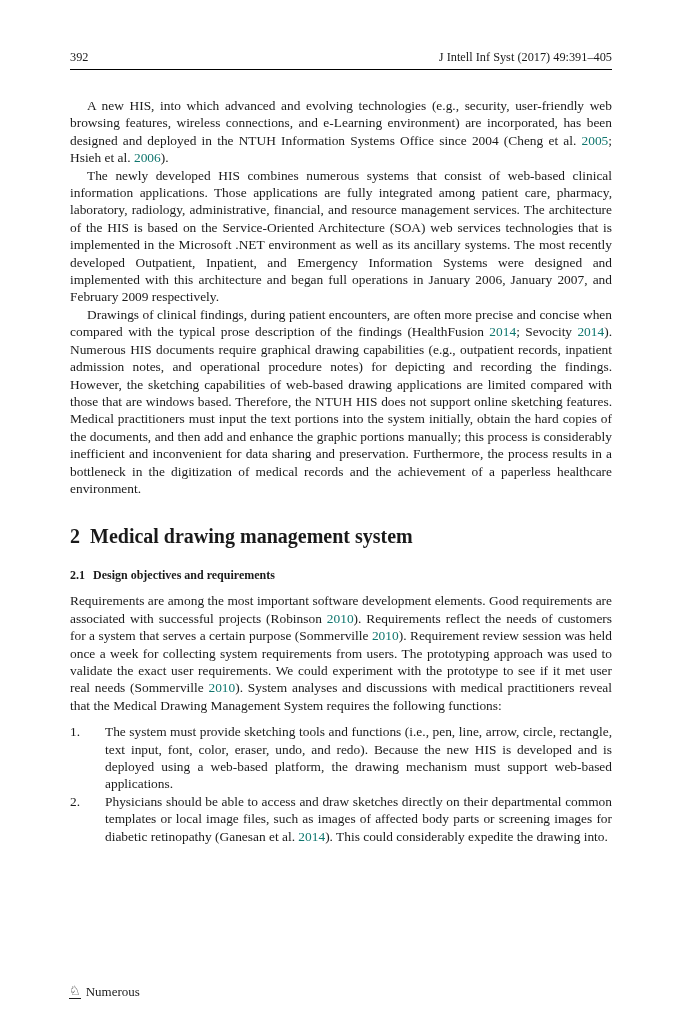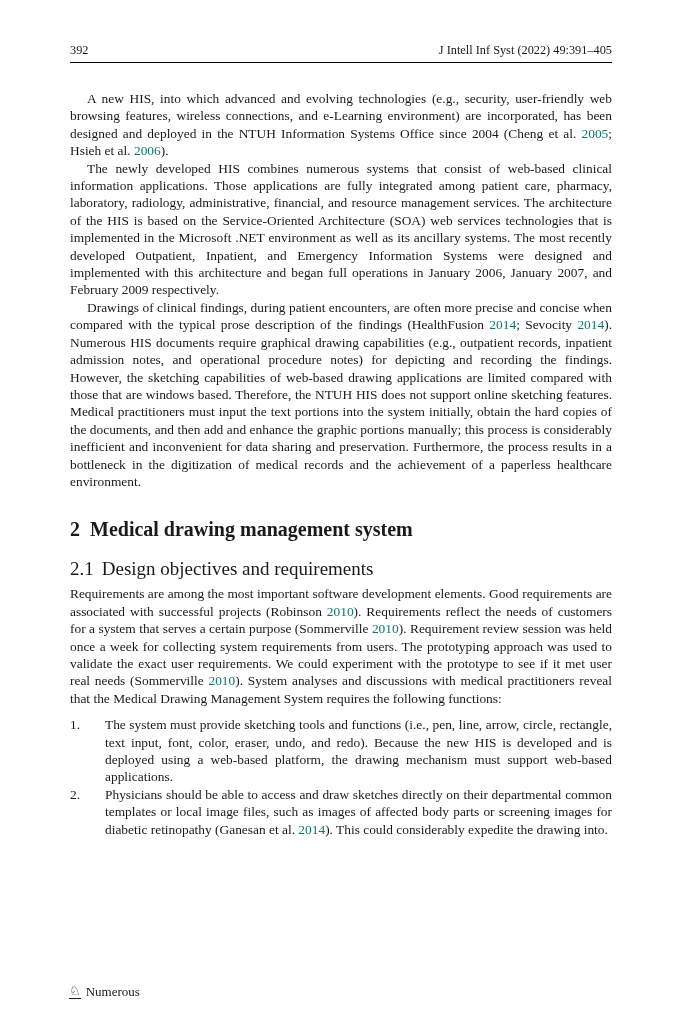--- a/index.html
+++ b/index.html
@@ -7,21 +7,21 @@
     position:relative;
     width:683px; height:1036px;
     background:#ffffff;
     font-family:"Liberation Serif", serif;
     color:#1a1a1a;
     overflow:hidden;
     margin:0 auto;
   }
   .content {
     position:absolute;
-    left:70px; top:0;
+    left:70px; top:7px;
     width:542px;
     font-size:13.4px;
     line-height:17.4px;
     text-align:justify;
   }
   .page-header {
     display:flex;
     justify-content:space-between;
     align-items:flex-end;
     font-size:12.3px;
@@ -40,23 +40,23 @@
     font-size:20px;
     line-height:18px;
     font-weight:bold;
     text-align:left;
   }
   .sec-num { margin-right:10px; }
   .subsec-num { margin-right:8px; }
   .para-s2 { margin-top:16px; }
   .subsection-heading {
     margin:22px 0 8px 0;
-    font-size:19px;
+    font-size:12px;
     line-height:17px;
-    font-weight:normal;
+    font-weight:bold;
     text-align:left;
   }
   .para-s21 { margin-top:2px; }
   .req-list {
     list-style:none;
     margin:9px 0 0 0;
     padding:0;
   }
   .req-item { display:flex; }
   .li-num { width:27px; flex:none; }
@@ -80,21 +80,21 @@
   }
 </style>
 </head>
 <body>
 
 <div class="page">
   <div class="content">
 
     <div class="page-header">
       <span>392</span>
-      <span>J Intell Inf Syst (2022) 49:391–405</span>
+      <span>J Intell Inf Syst (2017) 49:391–405</span>
     </div>
 
     <div class="body-text">
       <p class="para indent"><span>A new HIS, into which advanced and evolving technologies (e.g., security, user-friendly web browsing features, wireless connections, and e-Learning environment) are incorporated, has been designed and deployed in the NTUH Information Systems Office since 2004 (Cheng et al. </span><span class="cite-link">2005</span><span>; Hsieh et al. </span><span class="cite-link">2006</span><span>).</span></p>
       <p class="para indent">The newly developed HIS combines numerous systems that consist of web-based clinical information applications. Those applications are fully integrated among patient care, pharmacy, laboratory, radiology, administrative, financial, and resource management services. The architecture of the HIS is based on the Service-Oriented Architecture (SOA) web services technologies that is implemented in the Microsoft .NET environment as well as its ancillary systems. The most recently developed Outpatient, Inpatient, and Emergency Information Systems were designed and implemented with this architecture and began full operations in January 2006, January 2007, and February 2009 respectively.</p>
       <p class="para indent"><span>Drawings of clinical findings, during patient encounters, are often more precise and concise when compared with the typical prose description of the findings (HealthFusion </span><span class="cite-link">2014</span><span>; Sevocity </span><span class="cite-link">2014</span><span>). Numerous HIS documents require graphical drawing capabilities (e.g., outpatient records, inpatient admission notes, and operational procedure notes) for depicting and recording the findings. However, the sketching capabilities of web-based drawing applications are limited compared with those that are windows based. Therefore, the NTUH HIS does not support online sketching features. Medical practitioners must input the text portions into the system initially, obtain the hard copies of the documents, and then add and enhance the graphic portions manually; this process is considerably inefficient and inconvenient for data sharing and preservation. Furthermore, the process results in a bottleneck in the digitization of medical records and the achievement of a paperless healthcare environment.</span></p>
     </div>
 
     <h2 class="section-heading">
       <span class="sec-num">2</span><span>Medical drawing management system</span>

